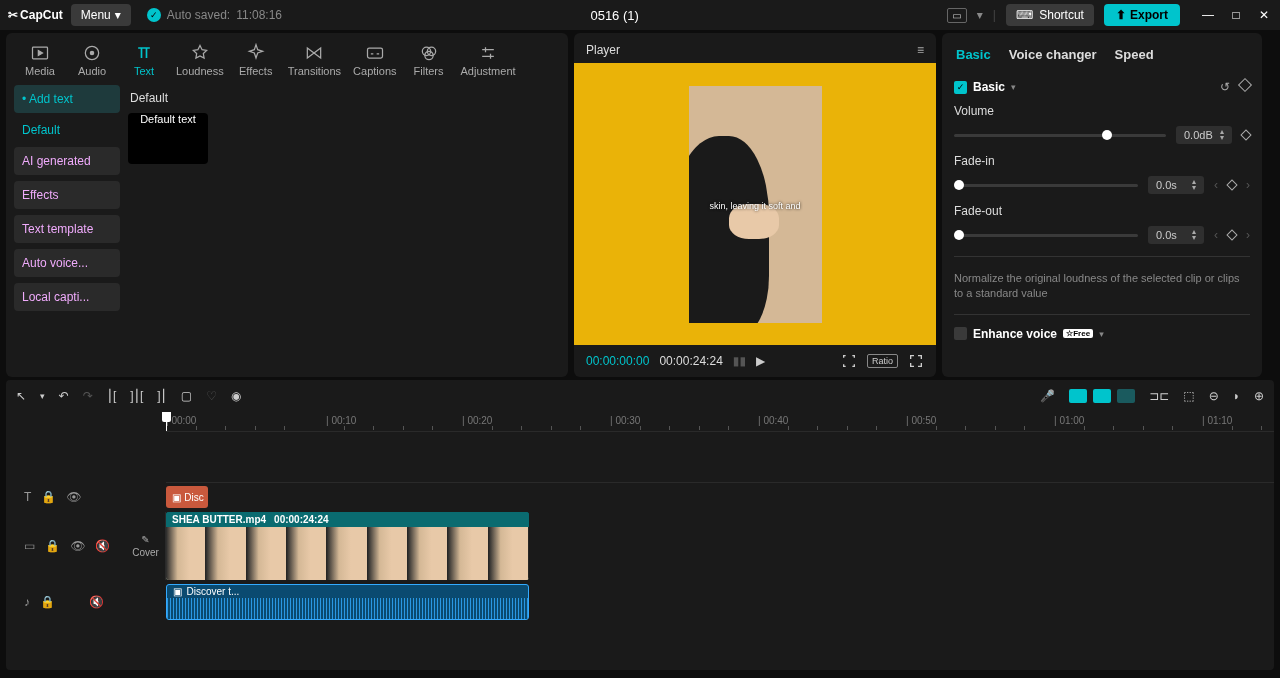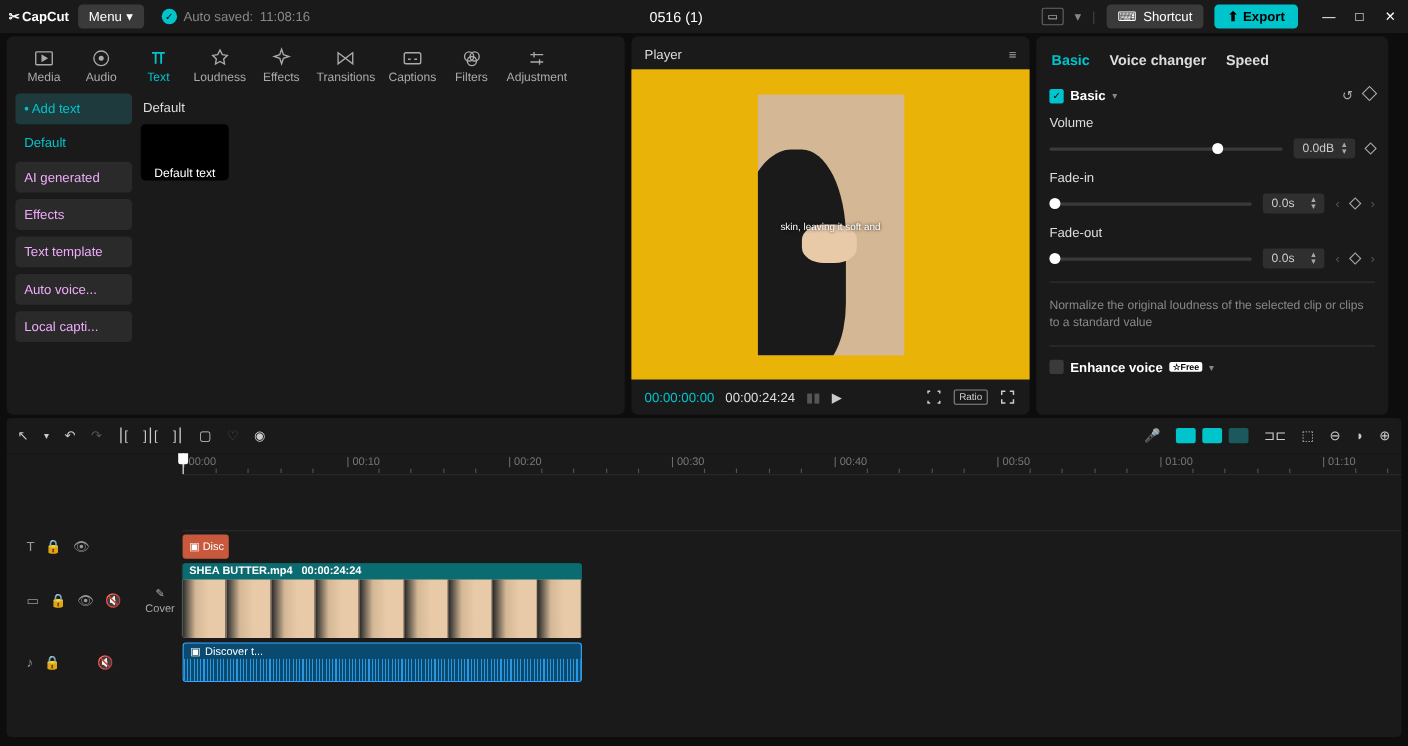--- a/index.html
+++ b/index.html
@@ -26,21 +26,21 @@
 .top-tab.active { color: #00c4cc; }
 .top-tab svg, .top-tab .ticon { width: 20px; height: 20px; }
 .top-tab-label { font-size: 11px; }
 .left-body { flex: 1; display: flex; padding: 0 8px 8px 8px; gap: 8px; }
 .left-sidebar { width: 106px; display: flex; flex-direction: column; gap: 6px; }
 .side-item { background: #2a2a2a; padding: 7px 8px; border-radius: 4px; cursor: pointer; color: #f0abfc; font-size: 12px; white-space: nowrap; overflow: hidden; text-overflow: ellipsis; }
 .side-item.add { background: #1e3a3c; color: #00c4cc; }
 .side-item.active { color: #00c4cc; background: transparent; padding: 4px 8px; }
 .left-content { flex: 1; }
 .content-title { color: #ddd; padding: 6px 2px 8px; }
-.thumb { width: 80px; height: 51px; background: #000; border-radius: 4px; display: flex; align-items: flex-end; justify-content: center; color: #fff; font-size: 11px; cursor: pointer; }
+.thumb { width: 80px; height: 51px; background: #000; border-radius: 4px; display: flex; align-items: flex-start; justify-content: center; color: #fff; font-size: 11px; cursor: pointer; }
 
 .player-panel { width: 362px; display: flex; flex-direction: column; }
 .player-header { display: flex; align-items: center; justify-content: space-between; padding: 10px 12px 6px; color: #ddd; }
 .player-menu-icon { cursor: pointer; color: #aaa; }
 .player-view { flex: 1; display: flex; align-items: center; justify-content: center; background: #eab308; }
 .video-frame { width: 133px; height: 237px; background: #d4b896; position: relative; overflow: hidden; }
 .video-person { position: absolute; left: -20px; top: 50px; width: 100px; height: 200px; background: #1a1a1a; border-radius: 50% 40% 30% 30%; }
 .video-hand { position: absolute; left: 40px; top: 118px; width: 50px; height: 35px; background: #e8c9a8; border-radius: 40%; }
 .video-caption { position: absolute; top: 115px; left: 0; right:0; text-align: center; color: #fff; font-size: 9px; text-shadow: 0 0 3px #000; white-space: nowrap; }
 .player-controls { display: flex; align-items: center; padding: 8px 12px; gap: 10px; }
@@ -375,21 +375,21 @@
 <div class="timeline">
   <div class="ruler">
     <div class="playhead" style="left:0px;">
         <div class="playhead-handle"></div>
       </div>
   <div class="ruler-mark" style="left: 0px;">| 00:00</div>
       <div class="ruler-tick" style="left: 29.6px;"></div>
       <div class="ruler-tick" style="left: 59.2px;"></div>
       <div class="ruler-tick" style="left: 88.8px;"></div>
       <div class="ruler-tick" style="left: 118.4px;"></div>
-      <div class="ruler-mark" style="left: 149px;">| 00:10</div>
+      <div class="ruler-mark" style="left: 160px;">| 00:10</div>
       <div class="ruler-tick" style="left: 177.6px;"></div>
       <div class="ruler-tick" style="left: 207.2px;"></div>
       <div class="ruler-tick" style="left: 236.8px;"></div>
       <div class="ruler-tick" style="left: 266.4px;"></div>
       <div class="ruler-mark" style="left: 296px;">| 00:20</div>
       <div class="ruler-tick" style="left: 325.6px;"></div>
       <div class="ruler-tick" style="left: 355.2px;"></div>
       <div class="ruler-tick" style="left: 384.8px;"></div>
       <div class="ruler-tick" style="left: 414.4px;"></div>
       <div class="ruler-mark" style="left: 444px;">| 00:30</div>

